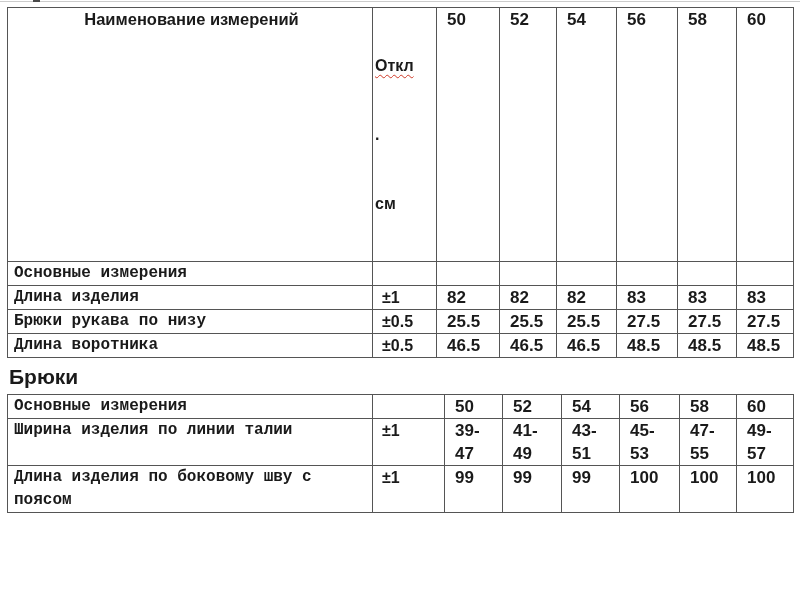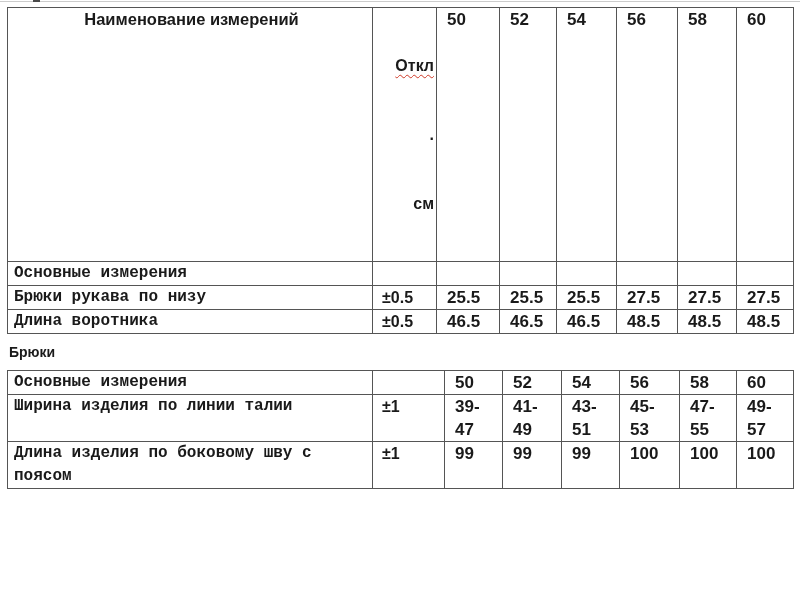--- a/index.html
+++ b/index.html
@@ -50,31 +50,31 @@
     overflow: hidden;
   }
   td.name { padding-left: 6px; font-family: Liberation Mono, monospace; }
   td.dev  { padding-left: 9px; font-size: 16px; }
   td.val  { padding-left: 10px; font-size: 17px; }
   .t1 thead td { height: 69px; }
   .t1 .name-head {
     text-align: center;
     font-size: 16.5px;
   }
-  .dev-head { text-align: right; padding: 0 2px; }
+  .dev-head { text-align: left; padding: 0 2px; }
   .dev-line { line-height: 23px; }
   .wavy {
     text-decoration: underline;
     text-decoration-style: wavy;
     text-decoration-color: var(--squiggle);
     text-decoration-thickness: 1px;
     text-underline-offset: 3px;
   }
   .heading {
-    font-size: 14px;
+    font-size: 21px;
     font-weight: bold;
     line-height: 27px;
     margin: 5px 0 4px 2px;
   }
 </style>
 </head>
 <body>
 
 <div class="screen">
   <div class="top-faint-line"></div>
@@ -112,20 +112,30 @@
           <td class="name">Основные измерения</td>
           <td class="dev"></td>
           <td class="val"></td>
           <td class="val"></td>
           <td class="val"></td>
           <td class="val"></td>
           <td class="val"></td>
           <td class="val"></td>
         </tr>
         <tr>
+          <td class="name">Длина изделия</td>
+          <td class="dev">±1</td>
+          <td class="val">82</td>
+          <td class="val">82</td>
+          <td class="val">82</td>
+          <td class="val">83</td>
+          <td class="val">83</td>
+          <td class="val">83</td>
+        </tr>
+        <tr>
           <td class="name">Брюки рукава по низу</td>
           <td class="dev">±0.5</td>
           <td class="val">25.5</td>
           <td class="val">25.5</td>
           <td class="val">25.5</td>
           <td class="val">27.5</td>
           <td class="val">27.5</td>
           <td class="val">27.5</td>
         </tr>
         <tr>

